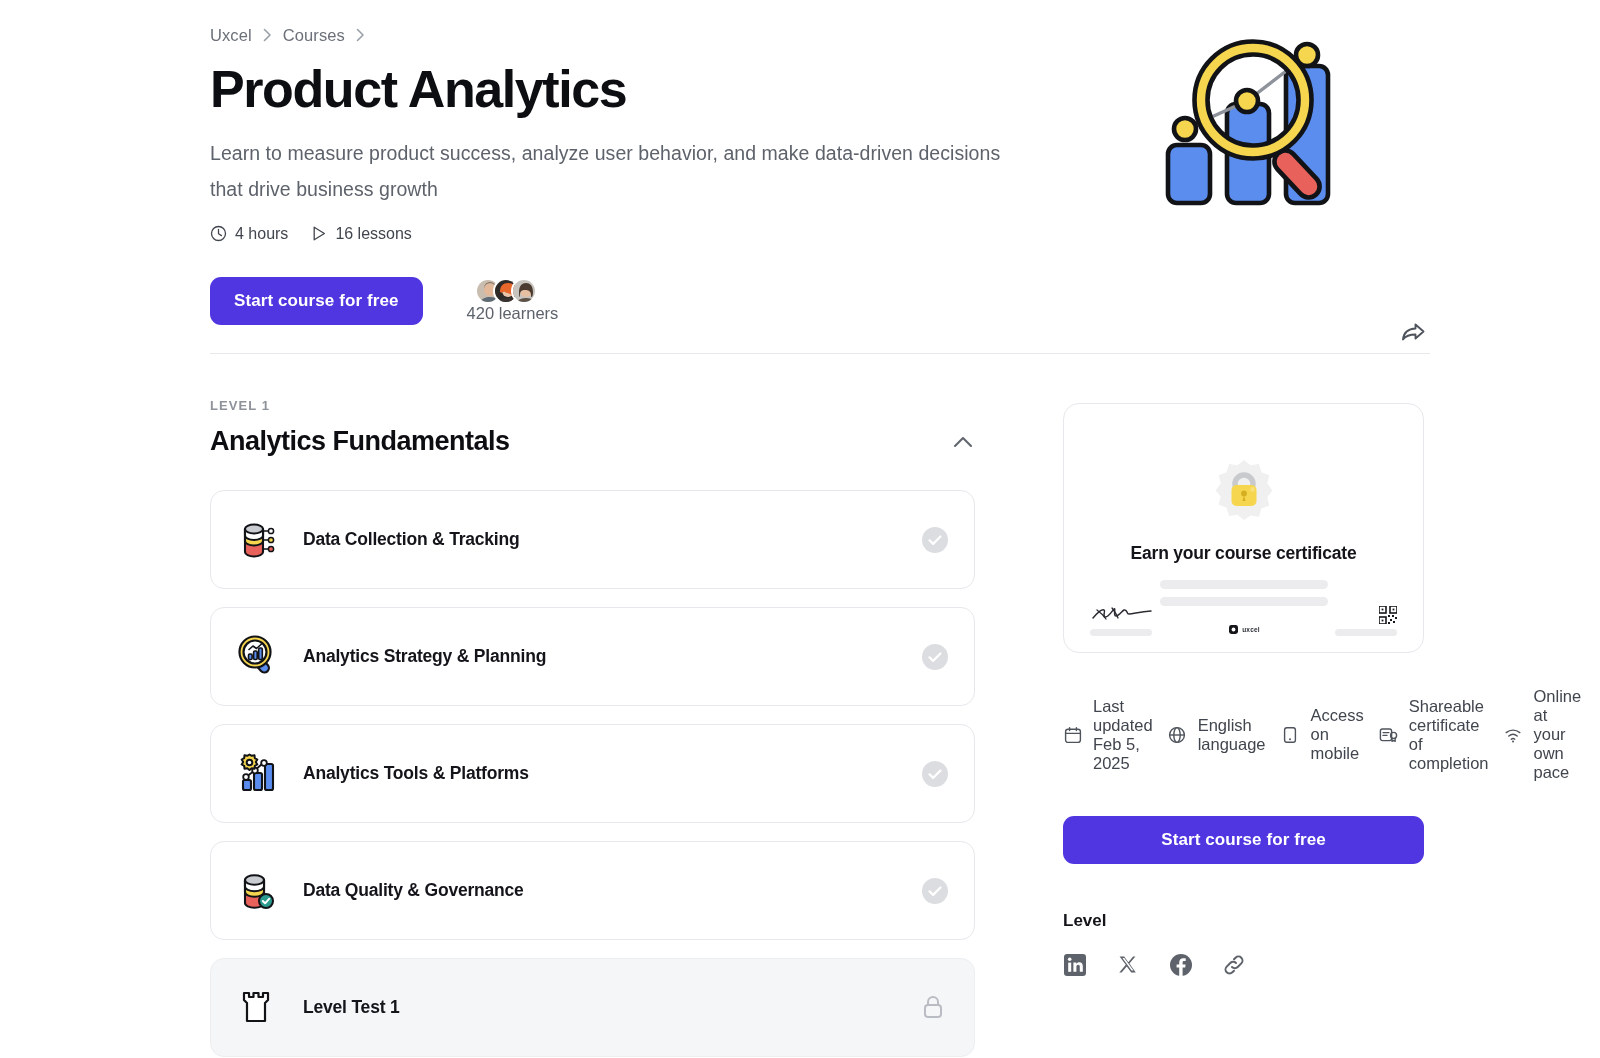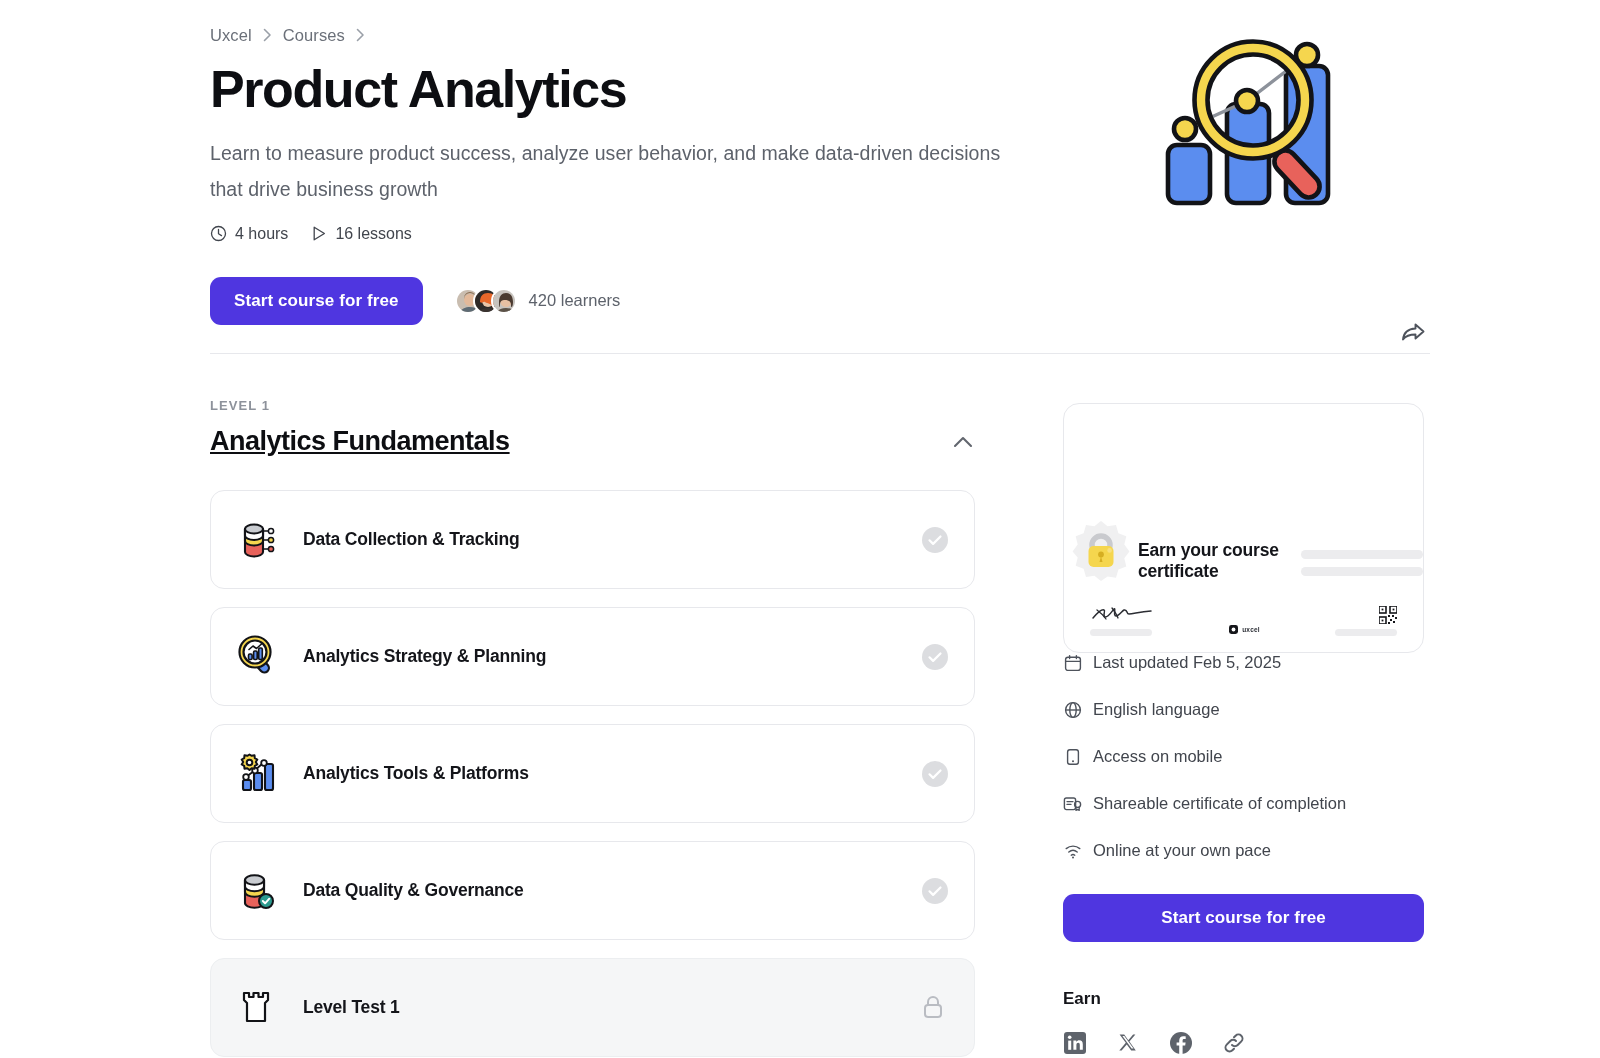--- a/index.html
+++ b/index.html
@@ -32,21 +32,21 @@
   .meta-item { display: flex; align-items: center; gap: 8px; font-size: 16px; color: #41454d; justify-content: center; }
   .meta-item svg { display: block; }
 
   .hero-actions { display: flex; align-items: center; margin-top: 34px; }
   .btn-primary {
     background: #4f36e0; color: #fff; border: none; border-radius: 11px;
     font-family: "Liberation Sans", sans-serif;
     font-size: 17px; font-weight: 700; letter-spacing: .1px;
     padding: 0 24px; height: 48px; cursor: pointer;
   }
-  .learners { display: flex; align-items: center; margin-left: 32px; }
+  .learners { display: flex; align-items: center; margin-left: 32px; flex-direction: column; }
   .avatars { display: flex; }
   .avatar {
     width: 26px; height: 26px; border-radius: 50%;
     border: 2px solid #fff; margin-left: -8px; overflow: hidden;
     position: relative;
   }
   .avatar:first-child { margin-left: 0; }
   .avatar svg { display: block; }
   .learners-count { margin-left: 12px; font-size: 16.5px; color: #5d626b; }
 
@@ -66,58 +66,58 @@
   
   .main-col { position: absolute; left: 210px; top: 398px; width: 765px; }
   .level-tag {
     font-size: 13px; font-weight: 700; letter-spacing: 1.1px;
     color: #8d929b; text-transform: uppercase;
   }
   .level-head {
     display: flex; align-items: center; justify-content: space-between;
     margin-top: 13px; cursor: pointer;
   }
-  .level-title { font-size: 27px; font-weight: 700; letter-spacing: -.5px; color: #0d0e12; text-decoration: underline; }
+  .level-title { font-size: 27px; font-weight: 700; letter-spacing: -.5px; color: #0d0e12; }
   .level-chevron { width: 24px; height: 24px; display: flex; align-items: center; justify-content: center; }
   .level-desc { margin-top: 15px; font-size: 16px; color: #5d626b; line-height: 24px; }
 
   .lesson-list { margin-top: 33px; display: flex; flex-direction: column; gap: 18px; }
   .lesson-card {
     position: relative; height: 99px; border: 1px solid #e7e8ec; border-radius: 14px;
     background: #fff; display: flex; align-items: center; padding: 0 26px 0 24px;
     cursor: pointer;
   }
   .lesson-card.locked { background: #f5f6f7; border-color: #eceef0; }
   .lesson-icon { width: 46px; height: 46px; flex: 0 0 46px; display: flex; align-items: center; justify-content: center; }
   .lesson-title { margin-left: 22px; font-size: 17.5px; font-weight: 700; letter-spacing: -.2px; color: #14151a; }
   .lesson-status { position: absolute; right: 26px; top: 50%; transform: translateY(-50%); width: 26px; height: 26px; }
 
   
   .side-col { position: absolute; left: 1063px; top: 403px; width: 361px; }
   .cert-card {
     border: 1px solid #e7e8ec; border-radius: 16px; height: 250px;
-    display: flex; flex-direction: row; align-items: center;
+    display: flex; flex-direction: column; align-items: center;
     padding-top: 53px; position: relative; background: #fff;
   }
   .cert-lock { width: 74px; height: 74px; }
   .cert-title { margin-top: 12px; font-size: 17.5px; font-weight: 700; letter-spacing: -.2px; color: #14151a; }
   .cert-lines { margin-top: 16px; width: 168px; display: flex; flex-direction: column; gap: 8px; }
   .cert-line { height: 9px; border-radius: 5px; background: #ececee; }
   .cert-footer {
     position: absolute; left: 26px; right: 26px; bottom: 16px;
     display: flex; align-items: flex-end; justify-content: space-between;
   }
   .cert-sign { display: flex; flex-direction: column; gap: 5px; align-items: flex-start; }
   .cert-sign-line { width: 62px; height: 7px; border-radius: 4px; background: #ececee; }
   .cert-brand { display: flex; align-items: center; gap: 4px; padding-bottom: 2px; }
   .cert-brand-name { font-size: 6.5px; font-weight: 700; color: #2c2f36; letter-spacing: .2px; }
   .cert-qr-wrap { display: flex; flex-direction: column; align-items: flex-end; gap: 5px; }
   .cert-qr-line { width: 62px; height: 7px; border-radius: 4px; background: #ececee; }
 
-  .feature-list { display: flex; flex-direction: column; gap: 28px; }
+  .feature-list { margin-top: 34px; display: flex; flex-direction: row; gap: 15px; }
   .feature { display: flex; align-items: center; gap: 11px; font-size: 16.5px; color: #41454d; }
   .feature .fi { width: 19px; height: 19px; flex: 0 0 19px; display: flex; align-items: center; justify-content: center; }
 
   .side-cta {
     margin-top: 34px; width: 100%; height: 48px;
     background: #4f36e0; color: #fff; border: none; border-radius: 11px;
     font-family: "Liberation Sans", sans-serif;
     font-size: 17px; font-weight: 700; letter-spacing: .1px; cursor: pointer;
   }
   .share-head { margin-top: 47px; font-size: 17px; font-weight: 700; color: #14151a; }
@@ -470,21 +470,21 @@
               <path d="M7.2 13.2a3 3 0 013.6 0" fill="none" stroke="#4e535c" stroke-width="1.4" stroke-linecap="round"></path>
               <circle cx="9" cy="15.5" r="1" fill="#4e535c"></circle>
             </svg>
         </span>
         <span>Online at your own pace</span>
       </div>
     </div>
 
     <button class="side-cta">Start course for free</button>
 
-    <div class="share-head">Earn</div>
+    <div class="share-head">Level</div>
     <div class="share-row">
       <div class="share-btn">
         <svg width="22" height="22" viewBox="0 0 22 22">
             <rect width="22" height="22" rx="3" fill="#5e636b"></rect>
             <rect x="4.2" y="8.6" width="3" height="9.2" fill="#fff"></rect>
             <circle cx="5.7" cy="5.3" r="1.8" fill="#fff"></circle>
             <path d="M9.4 17.8V8.6h2.9v1.3c.6-1 1.7-1.6 3-1.6 2.3 0 3.5 1.5 3.5 4.1v5.4h-3v-4.9c0-1.3-.5-2.1-1.6-2.1-1 0-1.8.8-1.8 2.1v4.9z" fill="#fff"></path>
           </svg>
       </div>
       <div class="share-btn">

